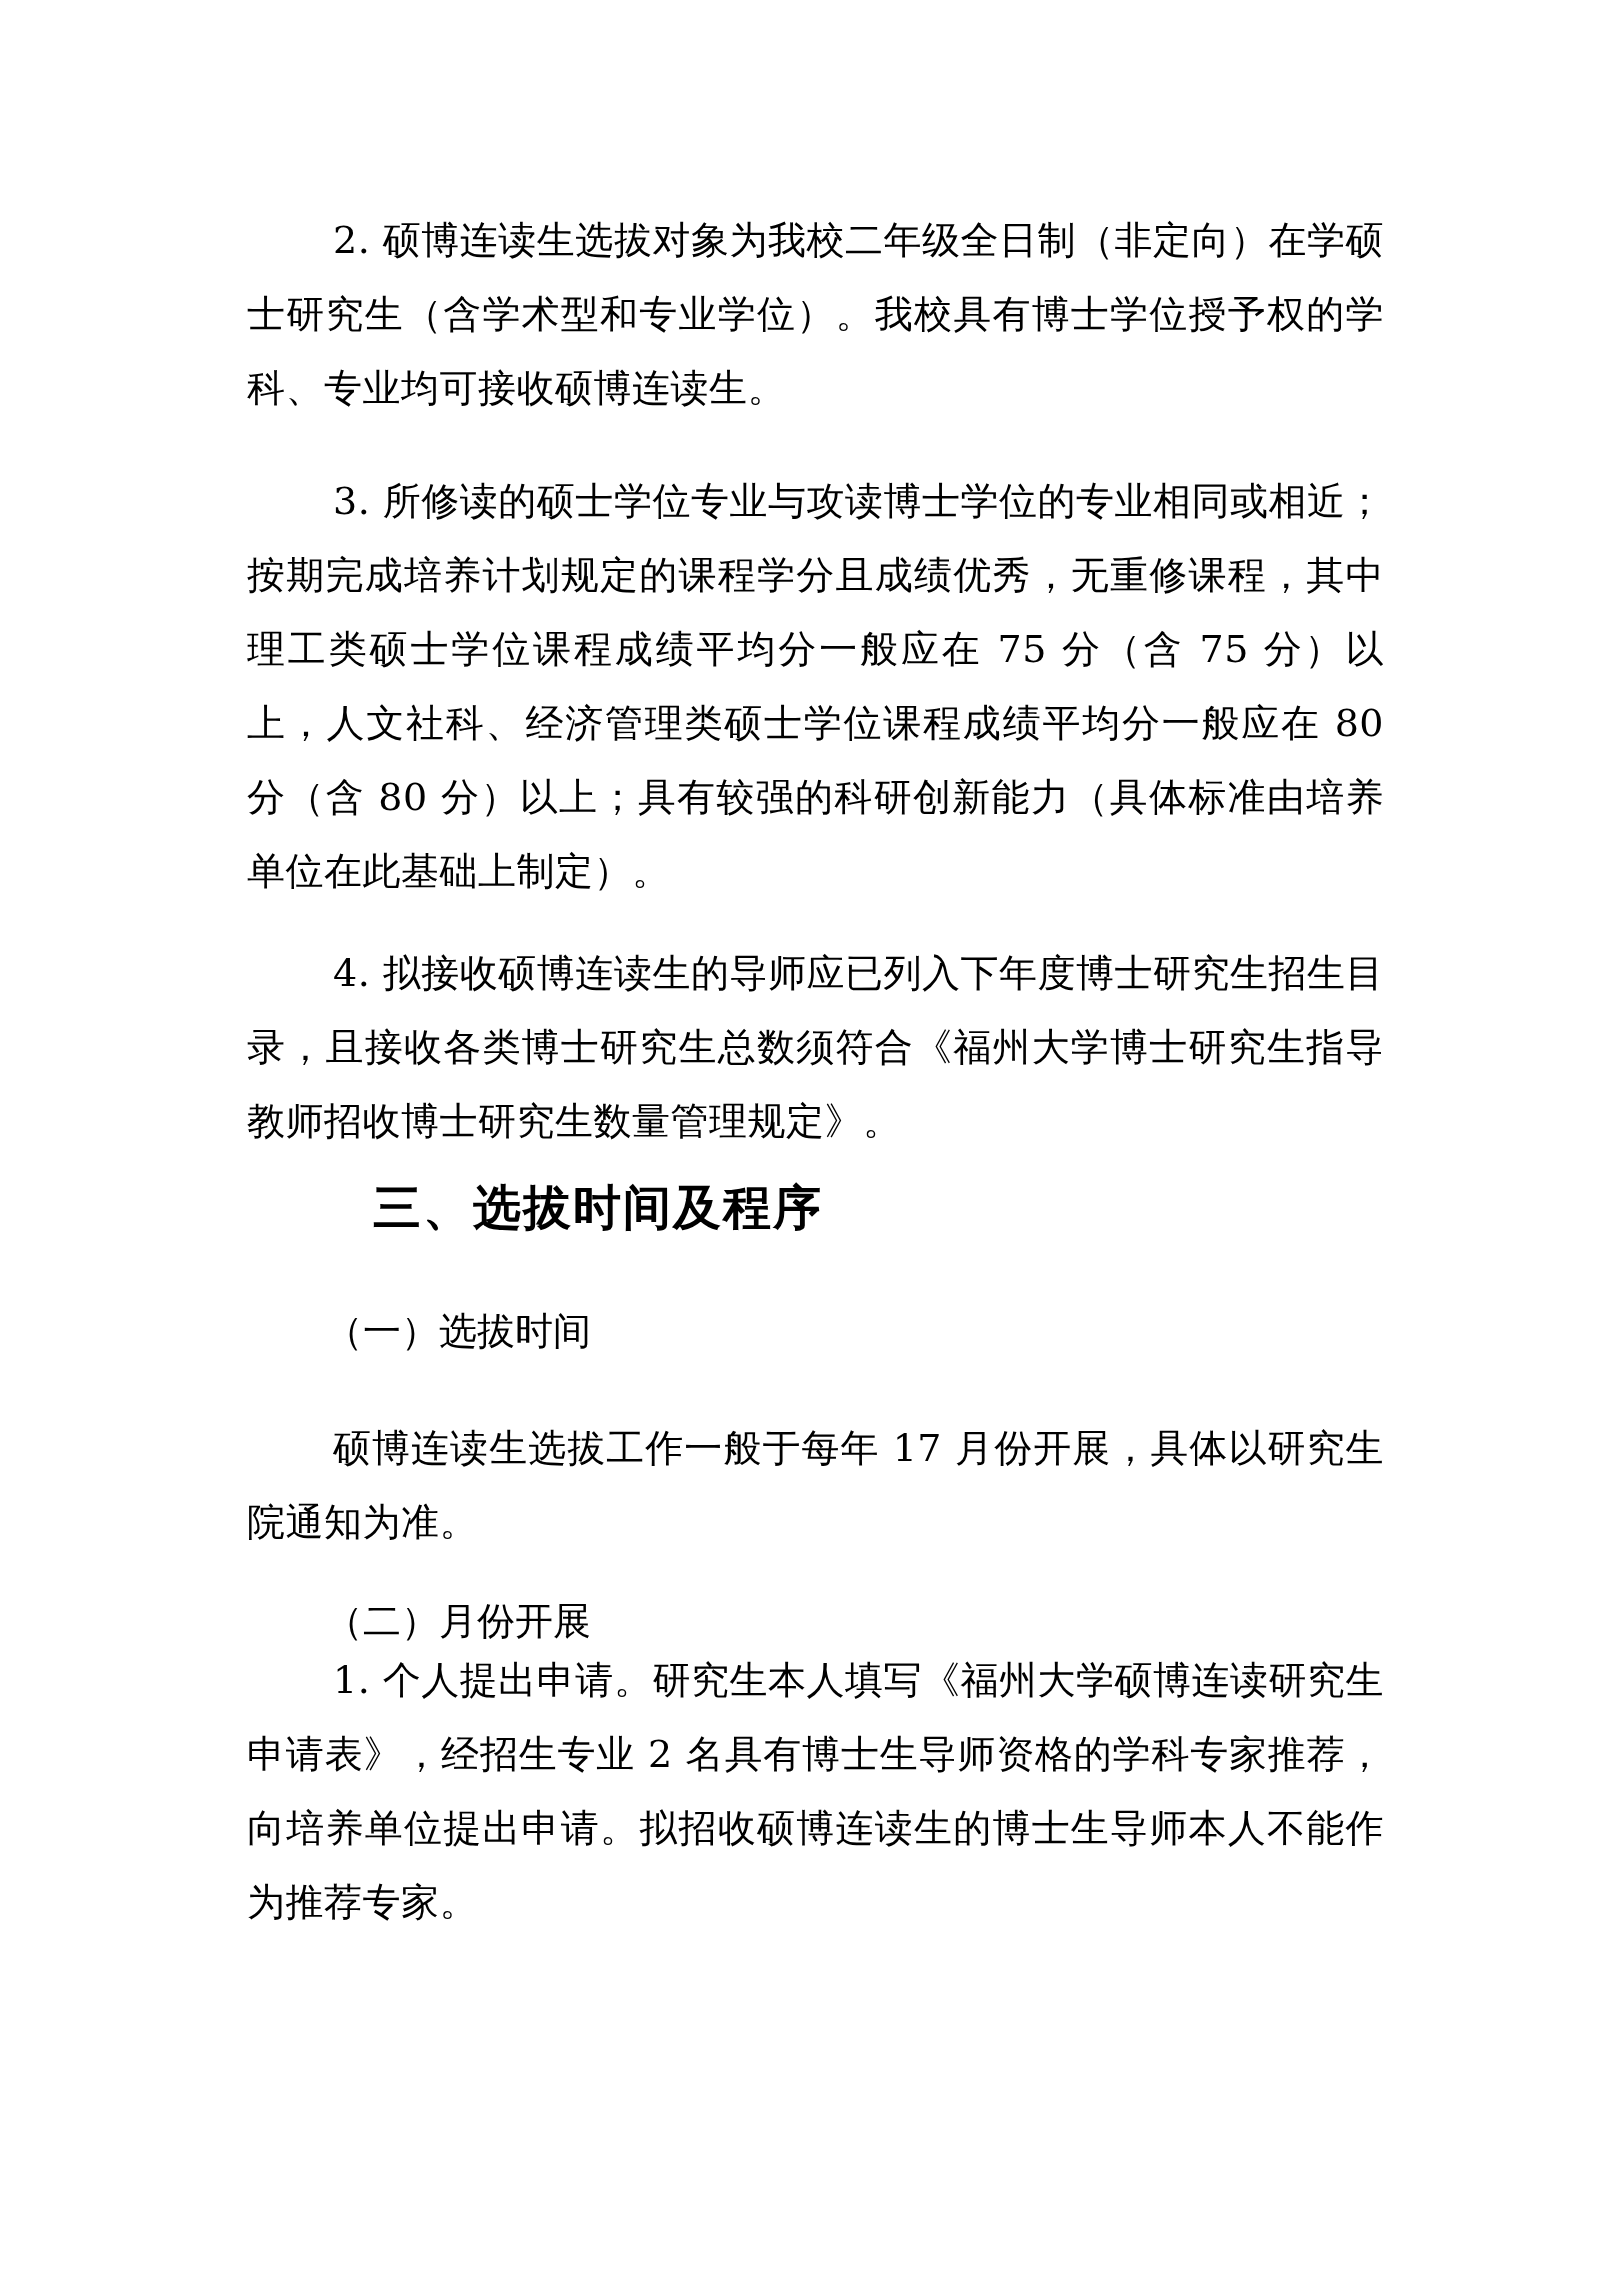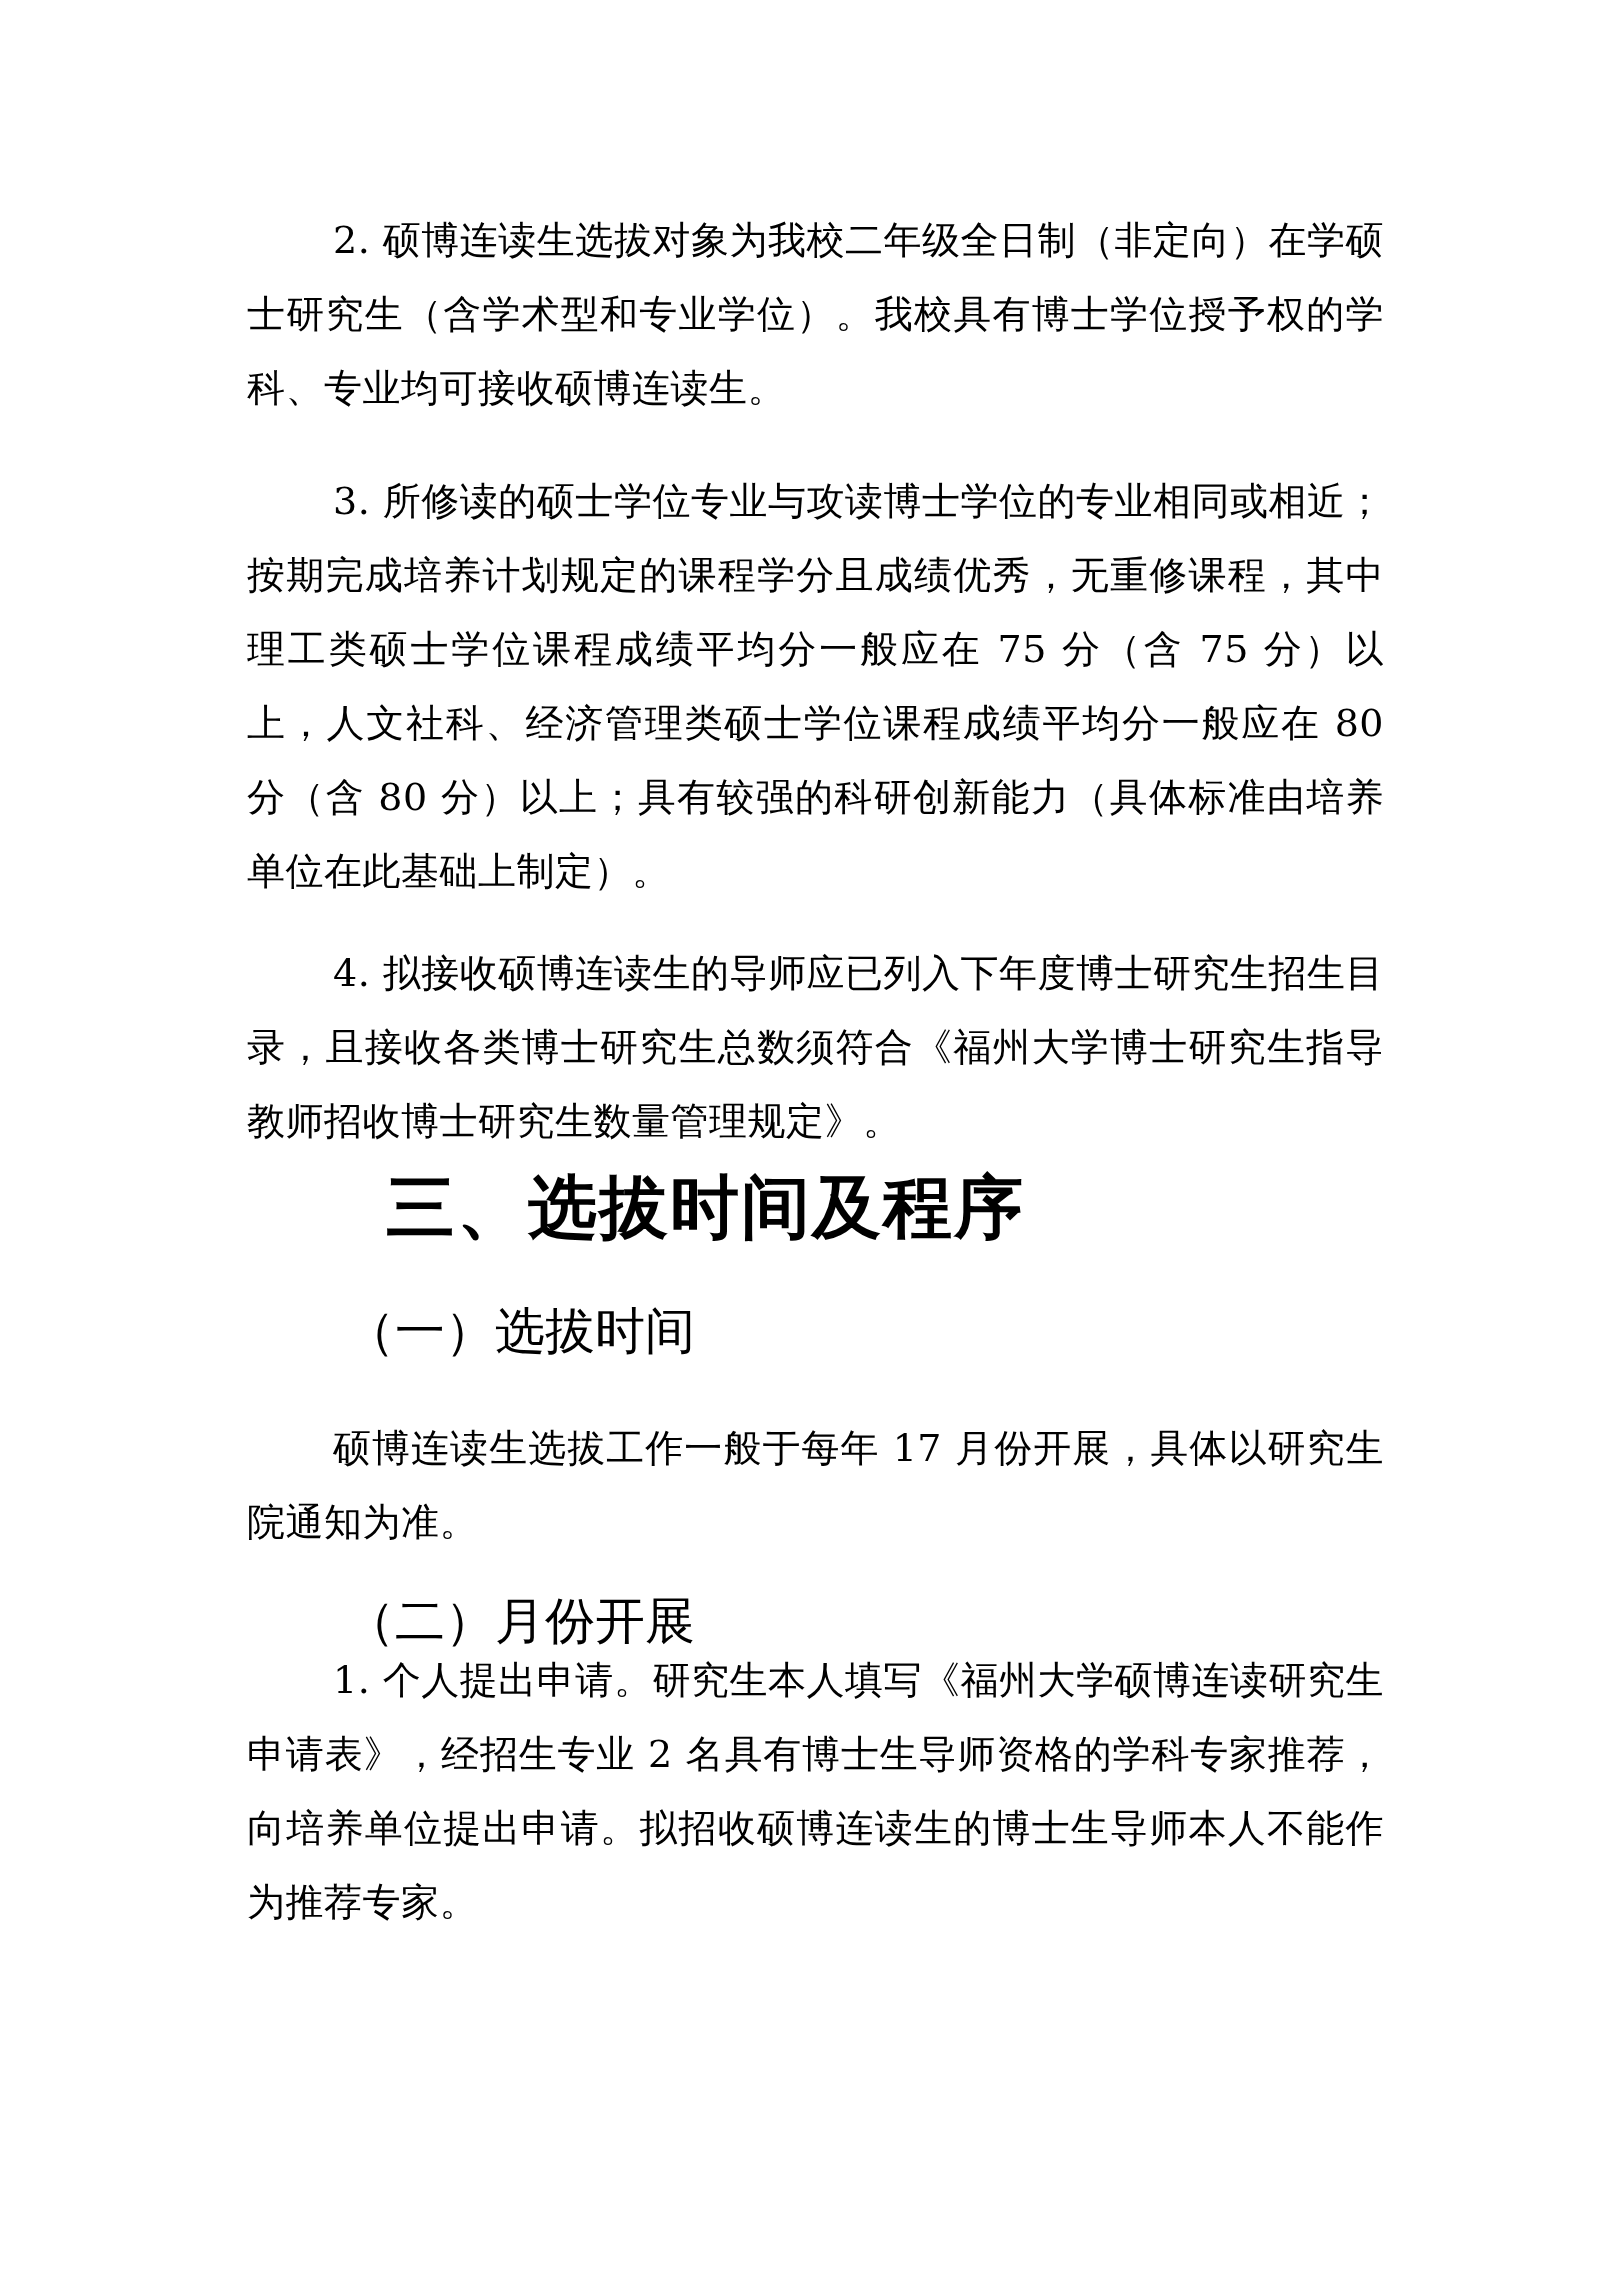--- a/index.html
+++ b/index.html
@@ -28,33 +28,33 @@
       font-size: 38px;
       line-height: 74px;
       text-indent: 86px;
       text-align: justify;
       letter-spacing: 0.5px;
       margin: 0;
       font-weight: normal;
     }
     .section-heading {
       position: absolute;
-      left: 139px;
+      left: 126px;
       margin: 0;
       font-family: "DejaVu Sans", "Liberation Sans", sans-serif;
-      font-size: 69px;
+      font-size: 48px;
       line-height: 88px;
       font-weight: bold;
       letter-spacing: 2px;
     }
     .sub-heading {
       position: absolute;
-      left: 98px;
+      left: 78px;
       margin: 0;
-      font-size: 50px;
+      font-size: 38px;
       line-height: 74px;
       font-weight: normal;
     }
   </style>
 </head>
 <body>
 
 <div class="page">
 
   <p class="para" style="top:203px;">2. 硕博连读生选拔对象为我校二年级全日制（非定向）在学硕士研究生（含学术型和专业学位）。我校具有博士学位授予权的学科、专业均可接收硕博连读生。</p>

